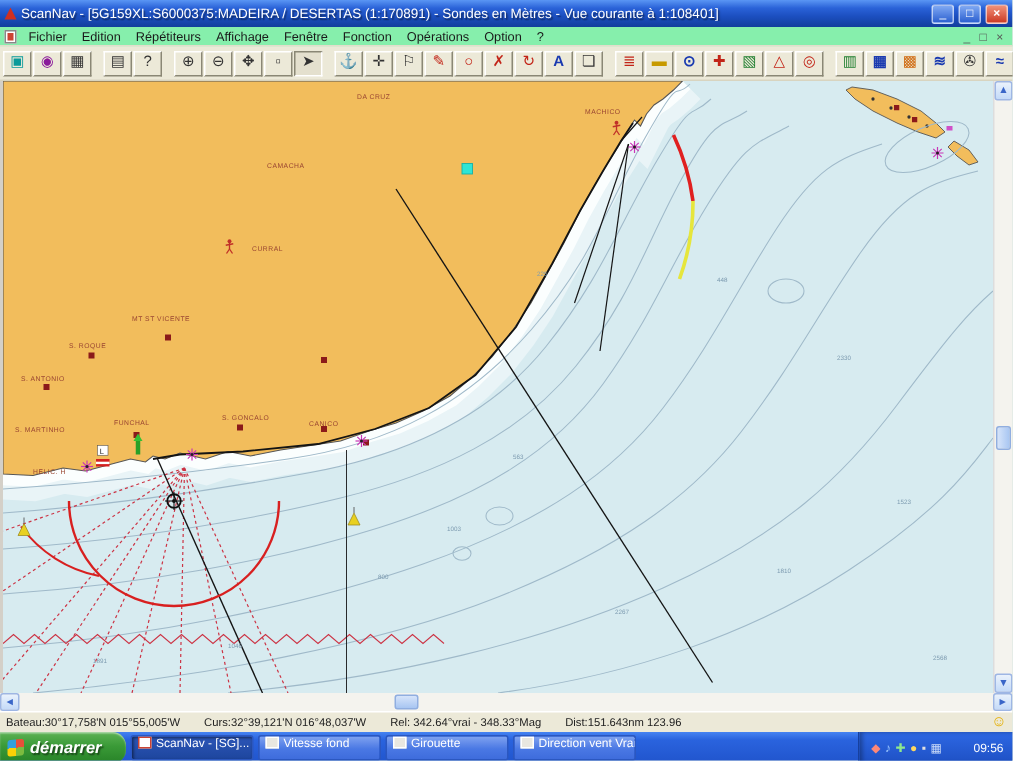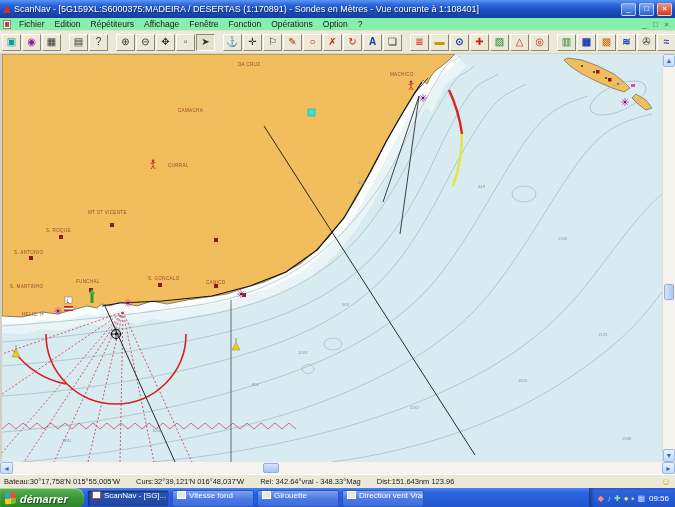--- a/index.html
+++ b/index.html
@@ -77,21 +77,21 @@
     overflow:hidden;white-space:nowrap;flex:none}
   .task-btn.active{background:linear-gradient(180deg,#2C56B8,#1E469E);box-shadow:inset 1px 1px 2px rgba(0,0,0,.5)}
   .twin-ic{width:9px;height:8px;flex:none;background:#E9E7E0;border:1px solid #fff}
   .task-btn.active .twin-ic{background:#fff;border-color:#C43}
   .tray{margin-left:auto;height:21px;display:flex;align-items:center;gap:3px;padding:0 6px 0 8px;
     background:linear-gradient(180deg,#2E68E4,#1E50C4);border-left:1px solid #17409E;
     box-shadow:inset 2px 0 3px rgba(0,0,0,.3);color:#fff}
   .tray-ic{font-size:8px;line-height:1}
   .tr-red{color:#FF8878}.tr-blue{color:#9CC8FF}.tr-green{color:#8EE88E}.tr-yellow{color:#FFD860}
   .tr-grey{color:#E0E0E0}.tr-dark{color:#CADAF8}
-  .clock{font-size:8px;margin-left:1px}
+  .clock{font-size:8px;margin-left:18px}
 
   
   .plbl{fill:#9A4632;font-size:4.5px;letter-spacing:.08em;font-family:"Liberation Sans",sans-serif}
   .dlbl{fill:#7D9BB0;font-size:4.2px;font-family:"Liberation Sans",sans-serif}
 </style>
 </head>
 <body>
 
 <div class="app">
 

